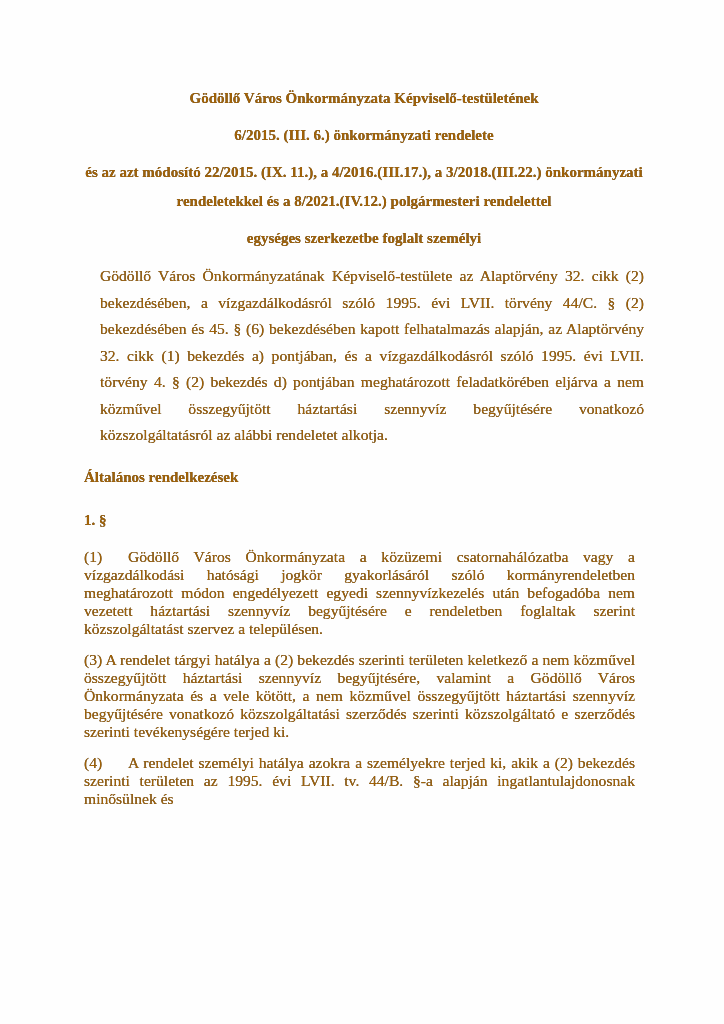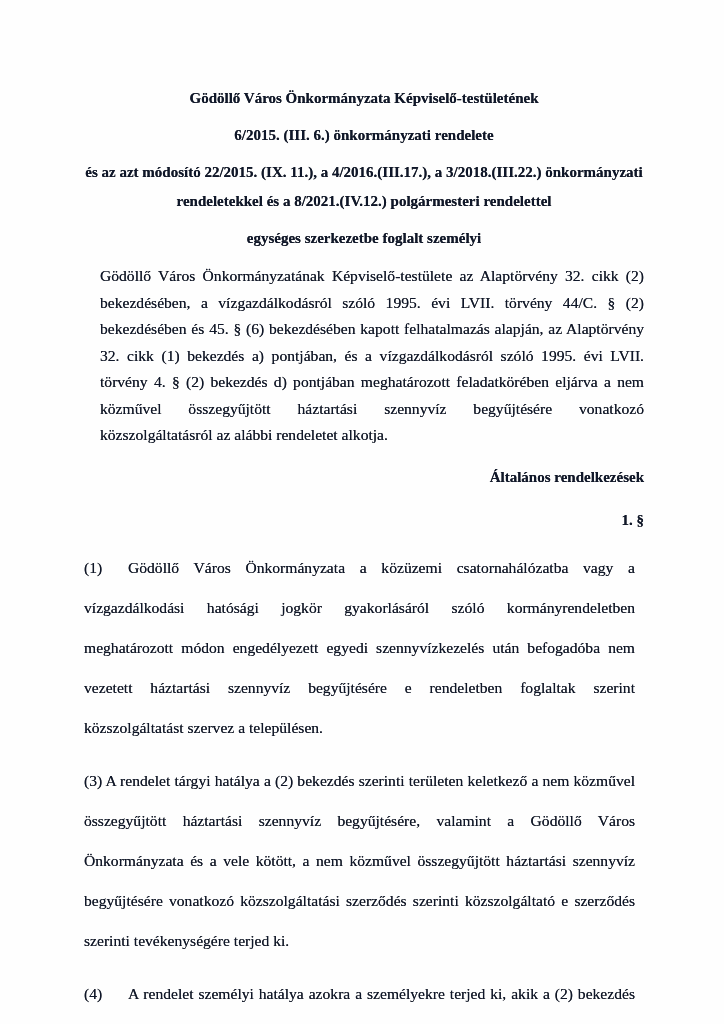--- a/index.html
+++ b/index.html
@@ -8,48 +8,48 @@
     background: #ffffff;
   }
   .page {
     position: relative;
     width: 724px;
     height: 1024px;
     background: #fefefe;
     box-sizing: border-box;
     padding: 84px 80px 0 84px;
     font-family: "Liberation Serif", "DejaVu Serif", serif;
-    color: #0f172a;
+    color: #a16207;
     text-shadow: 0 0 0.6px rgba(30,30,30,0.85);
     overflow: hidden;
   }
   .title-block p {
     margin: 0 0 8px 0;
     text-align: center;
     font-weight: bold;
     font-size: 15px;
     line-height: 29px;
   }
   .preamble {
     margin: 10px 0 0 16px;
     font-size: 15.6px;
     line-height: 26.5px;
     text-align: justify;
   }
   .center-head {
     margin: 14px 0 0 0;
-    text-align: right;
+    text-align: left;
     font-weight: bold;
     font-size: 15px;
     line-height: 29px;
   }
   .body-par {
     margin: 13px 9px 0 0;
     font-size: 15.6px;
-    line-height: 40px;
+    line-height: 18px;
     text-align: justify;
   }
   .marker-wide {
     display: inline-block;
     min-width: 44px;
   }
 </style>
 </head>
 <body>
 

